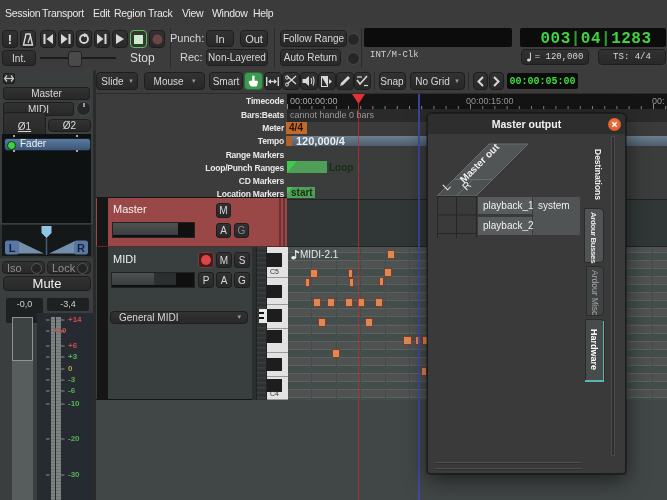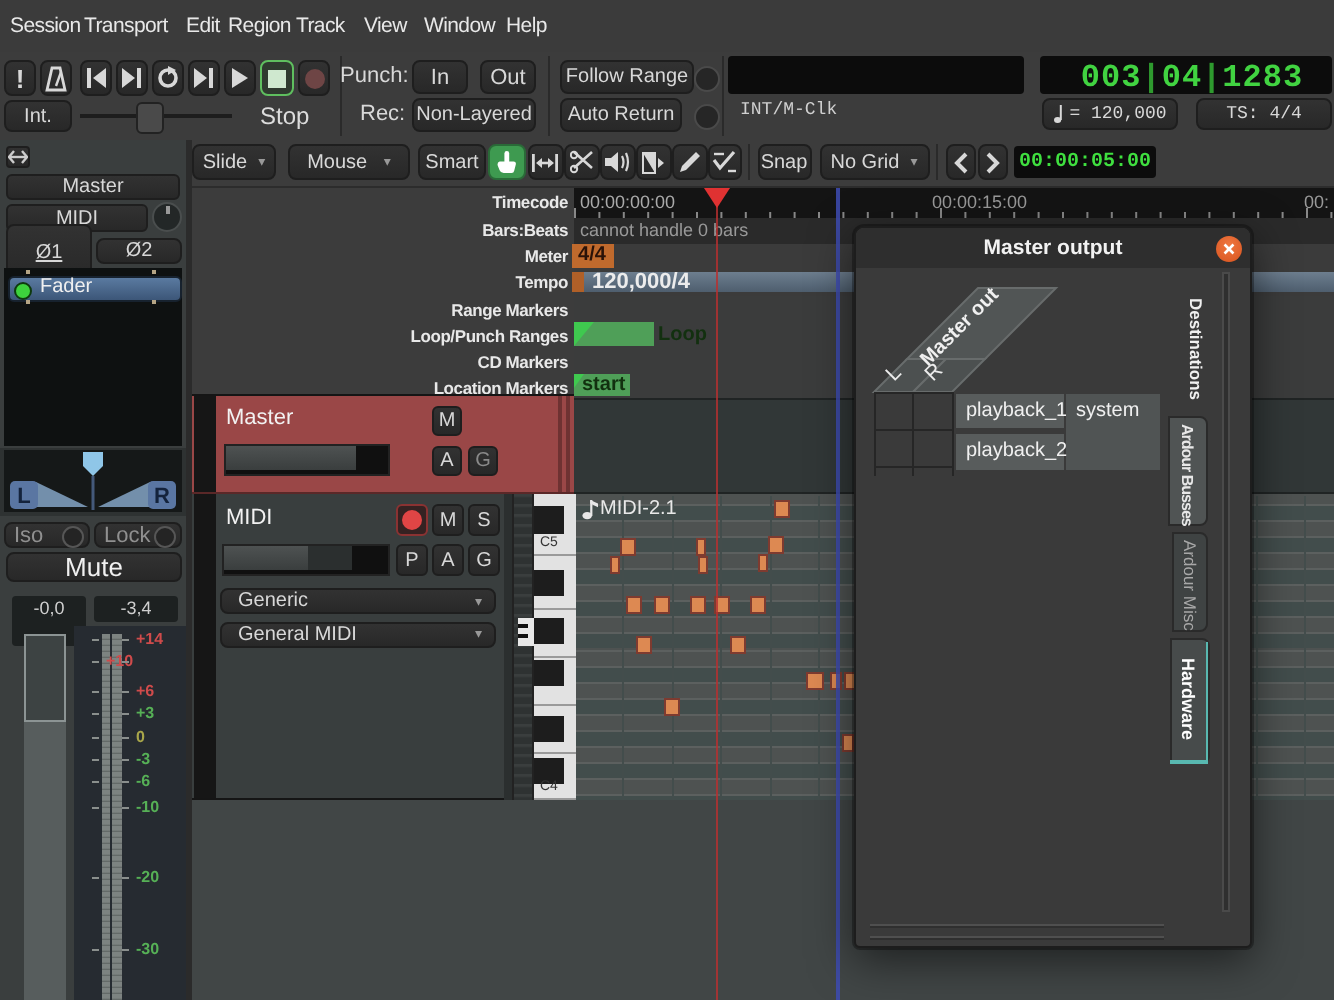--- a/index.html
+++ b/index.html
@@ -353,21 +353,20 @@
       <span style="width:10px;height:10px;border-radius:50%;background:#e04545;display:block;"></span>
     </div>
 <div class="btn" style="left:216px;top:252px;width:16px;height:16px;font-size:10px;border-radius:3px;">M</div>
 <div class="btn" style="left:234px;top:252px;width:16px;height:16px;font-size:10px;border-radius:3px;">S</div>
 <div class="abs" style="left:111px;top:272px;width:82px;height:14px;background:#101010;border:1px solid #222;"></div>
 <div class="abs" style="left:112px;top:273px;width:42px;height:12px;background:linear-gradient(#4e5252,#3a3e3e);"></div>
 <div class="abs" style="left:154px;top:273px;width:22px;height:12px;background:#2b2f2f;"></div>
 <div class="btn" style="left:198px;top:272px;width:16px;height:16px;font-size:10px;border-radius:3px;">P</div>
 <div class="btn" style="left:216px;top:272px;width:16px;height:16px;font-size:10px;border-radius:3px;">A</div>
 <div class="btn" style="left:234px;top:272px;width:16px;height:16px;font-size:10px;border-radius:3px;">G</div>
-<div class="btn" style="left:110px;top:294px;width:138px;height:13px;font-size:10px;justify-content:flex-start;padding-left:8px;">Generic<span style="position:absolute;right:6px;font-size:7px;color:#999;">▾</span></div>
 <div class="btn" style="left:110px;top:310.5px;width:138px;height:13px;font-size:10px;justify-content:flex-start;padding-left:8px;">General MIDI<span style="position:absolute;right:6px;font-size:7px;color:#999;">▾</span></div>
 
 <div class="abs" style="left:252px;top:247px;width:5px;height:153px;background:#2b2f2f;border-right:1px solid #222;box-sizing:border-box;z-index:2;"></div>
 <div class="abs" style="left:252px;top:247px;width:15px;height:153px;background:#2e3232;border-left:1px solid #222;border-right:1px solid #222;box-sizing:border-box;background-image:repeating-linear-gradient(#3a3e3e 0px,#3a3e3e 1px,#2e3232 2px,#2e3232 5px);"></div>
 <div class="abs" style="left:259px;top:309px;width:8px;height:14px;background:#e8e8e8;"></div>
 <div class="abs" style="left:259px;top:312px;width:5px;height:2px;background:#111;"></div>
 <div class="abs" style="left:259px;top:317px;width:5px;height:2px;background:#111;"></div>
 
 <div class="abs" style="left:267px;top:247px;width:21px;height:153px;background:#e2e2e2;"></div>
 <div class="abs" style="left:267px;top:253px;width:15px;height:14px;background:#1d1d1d;"></div>

